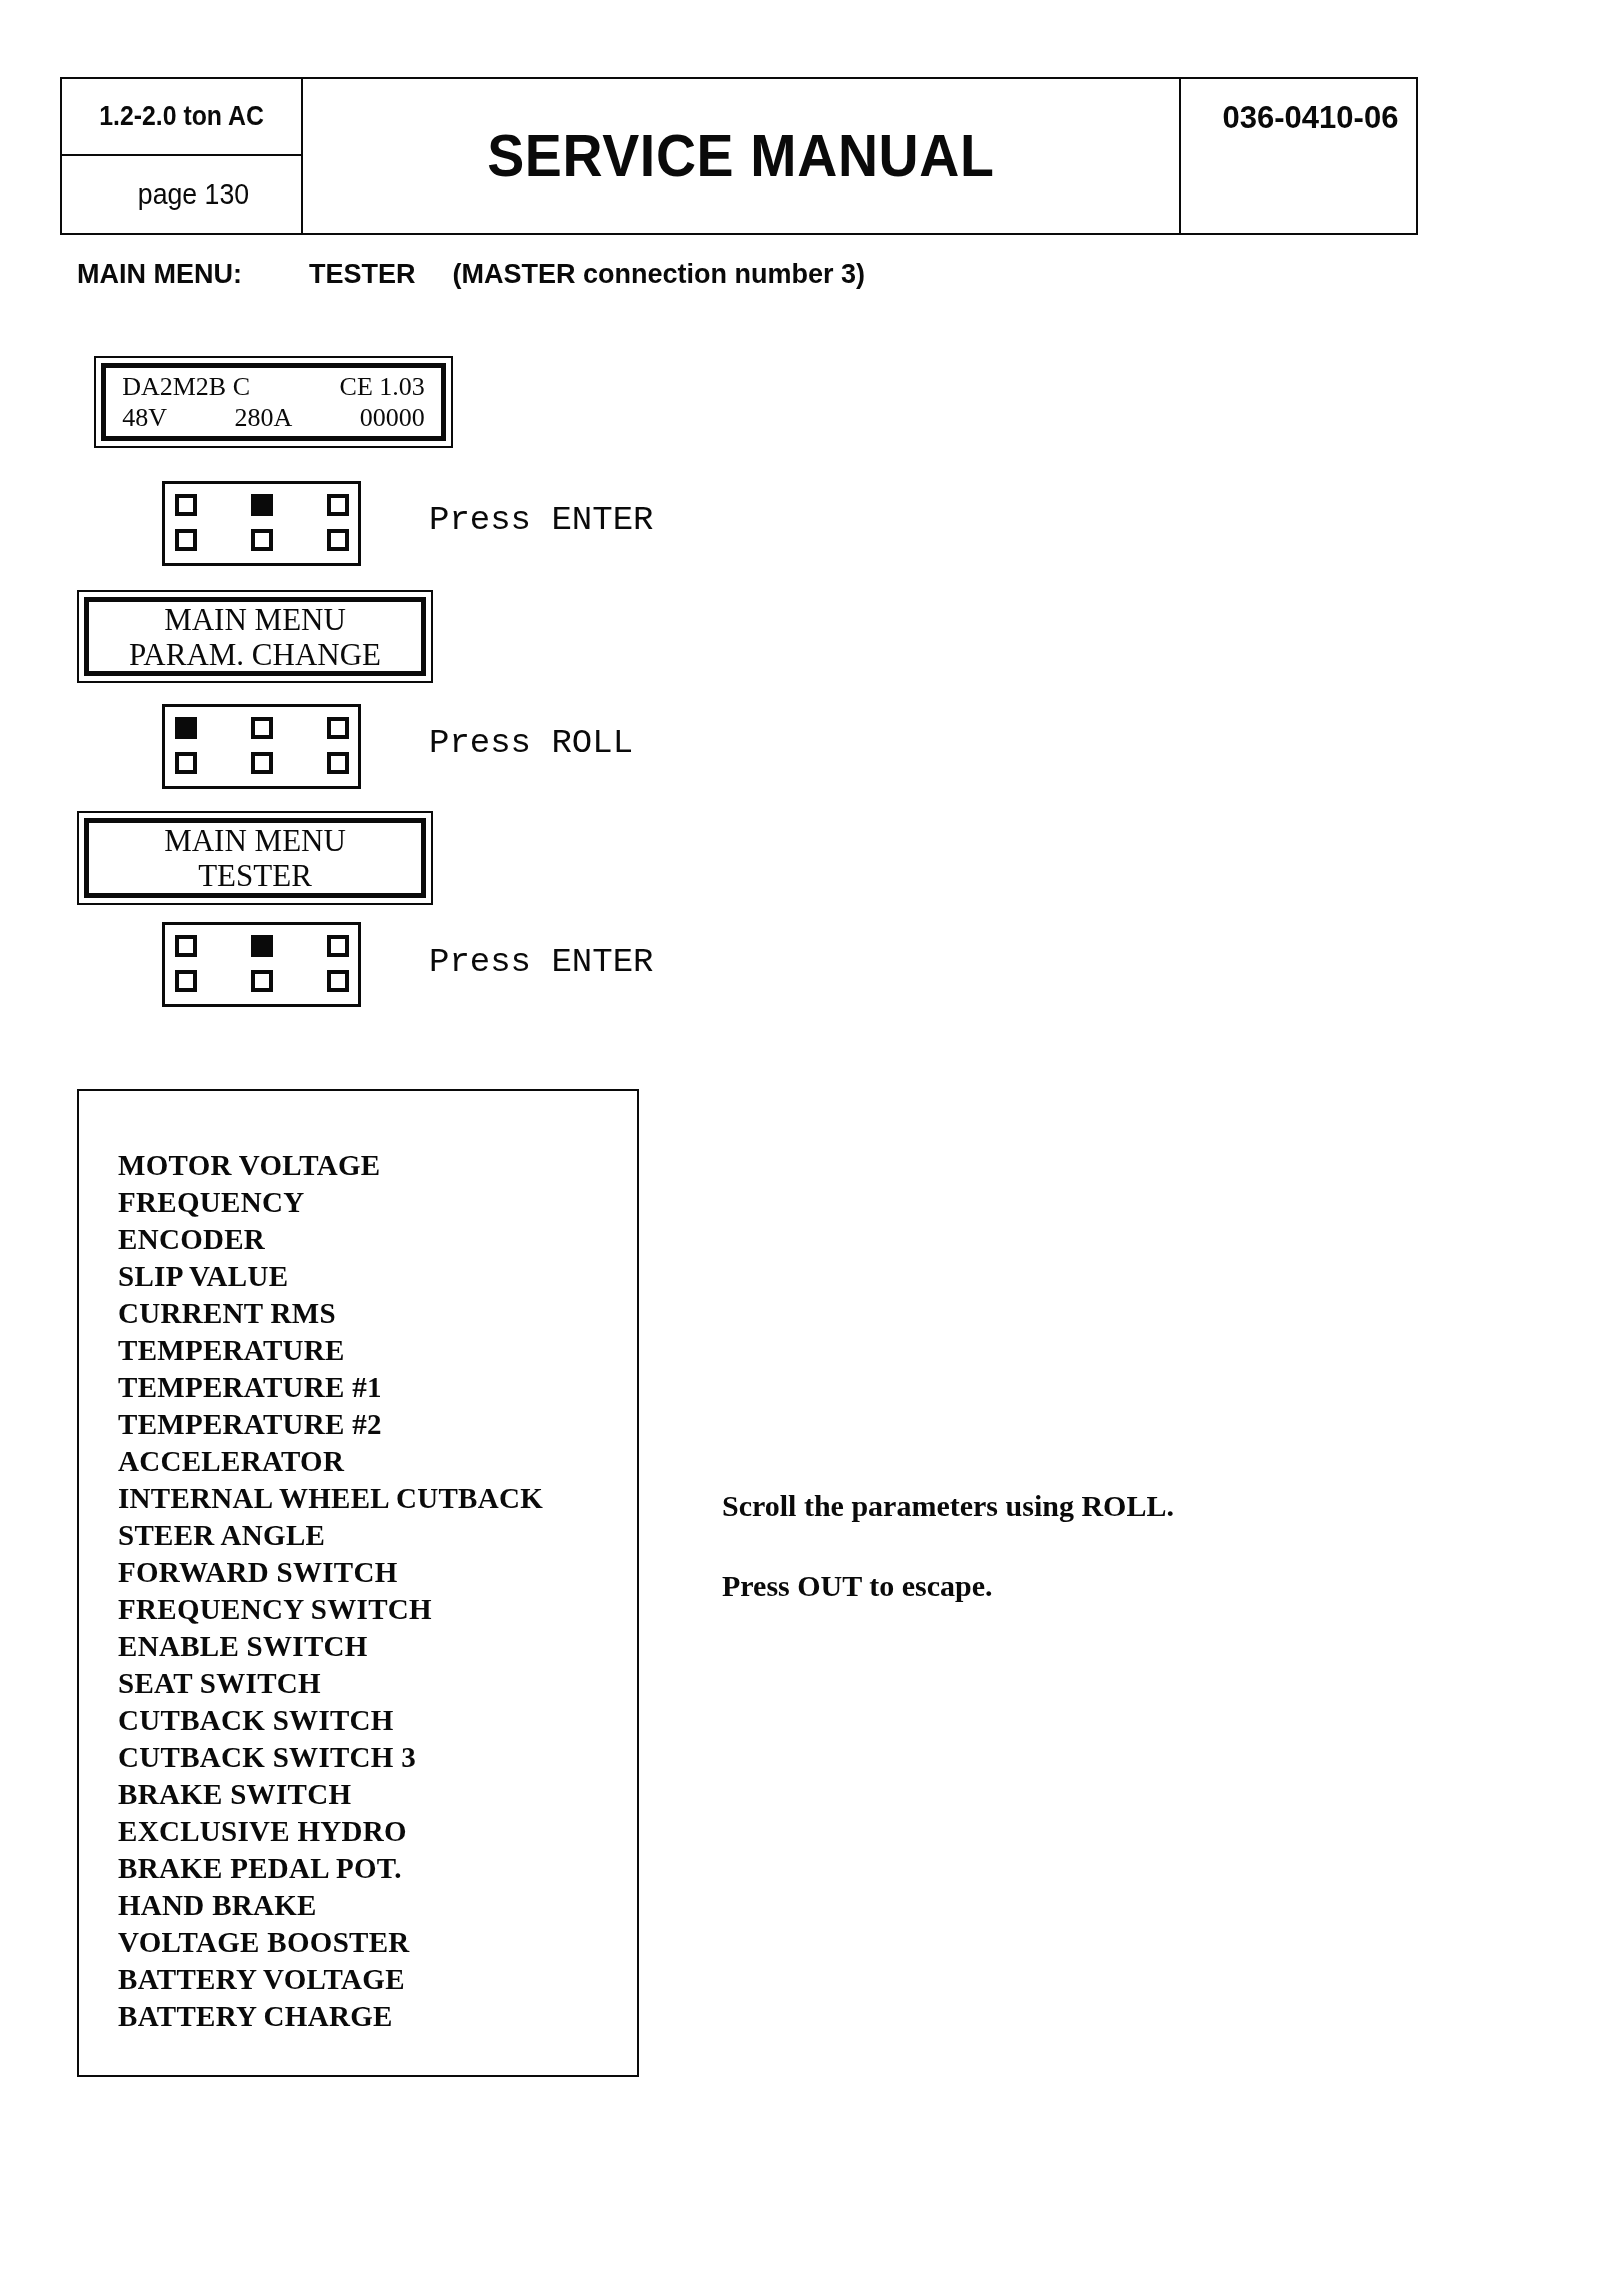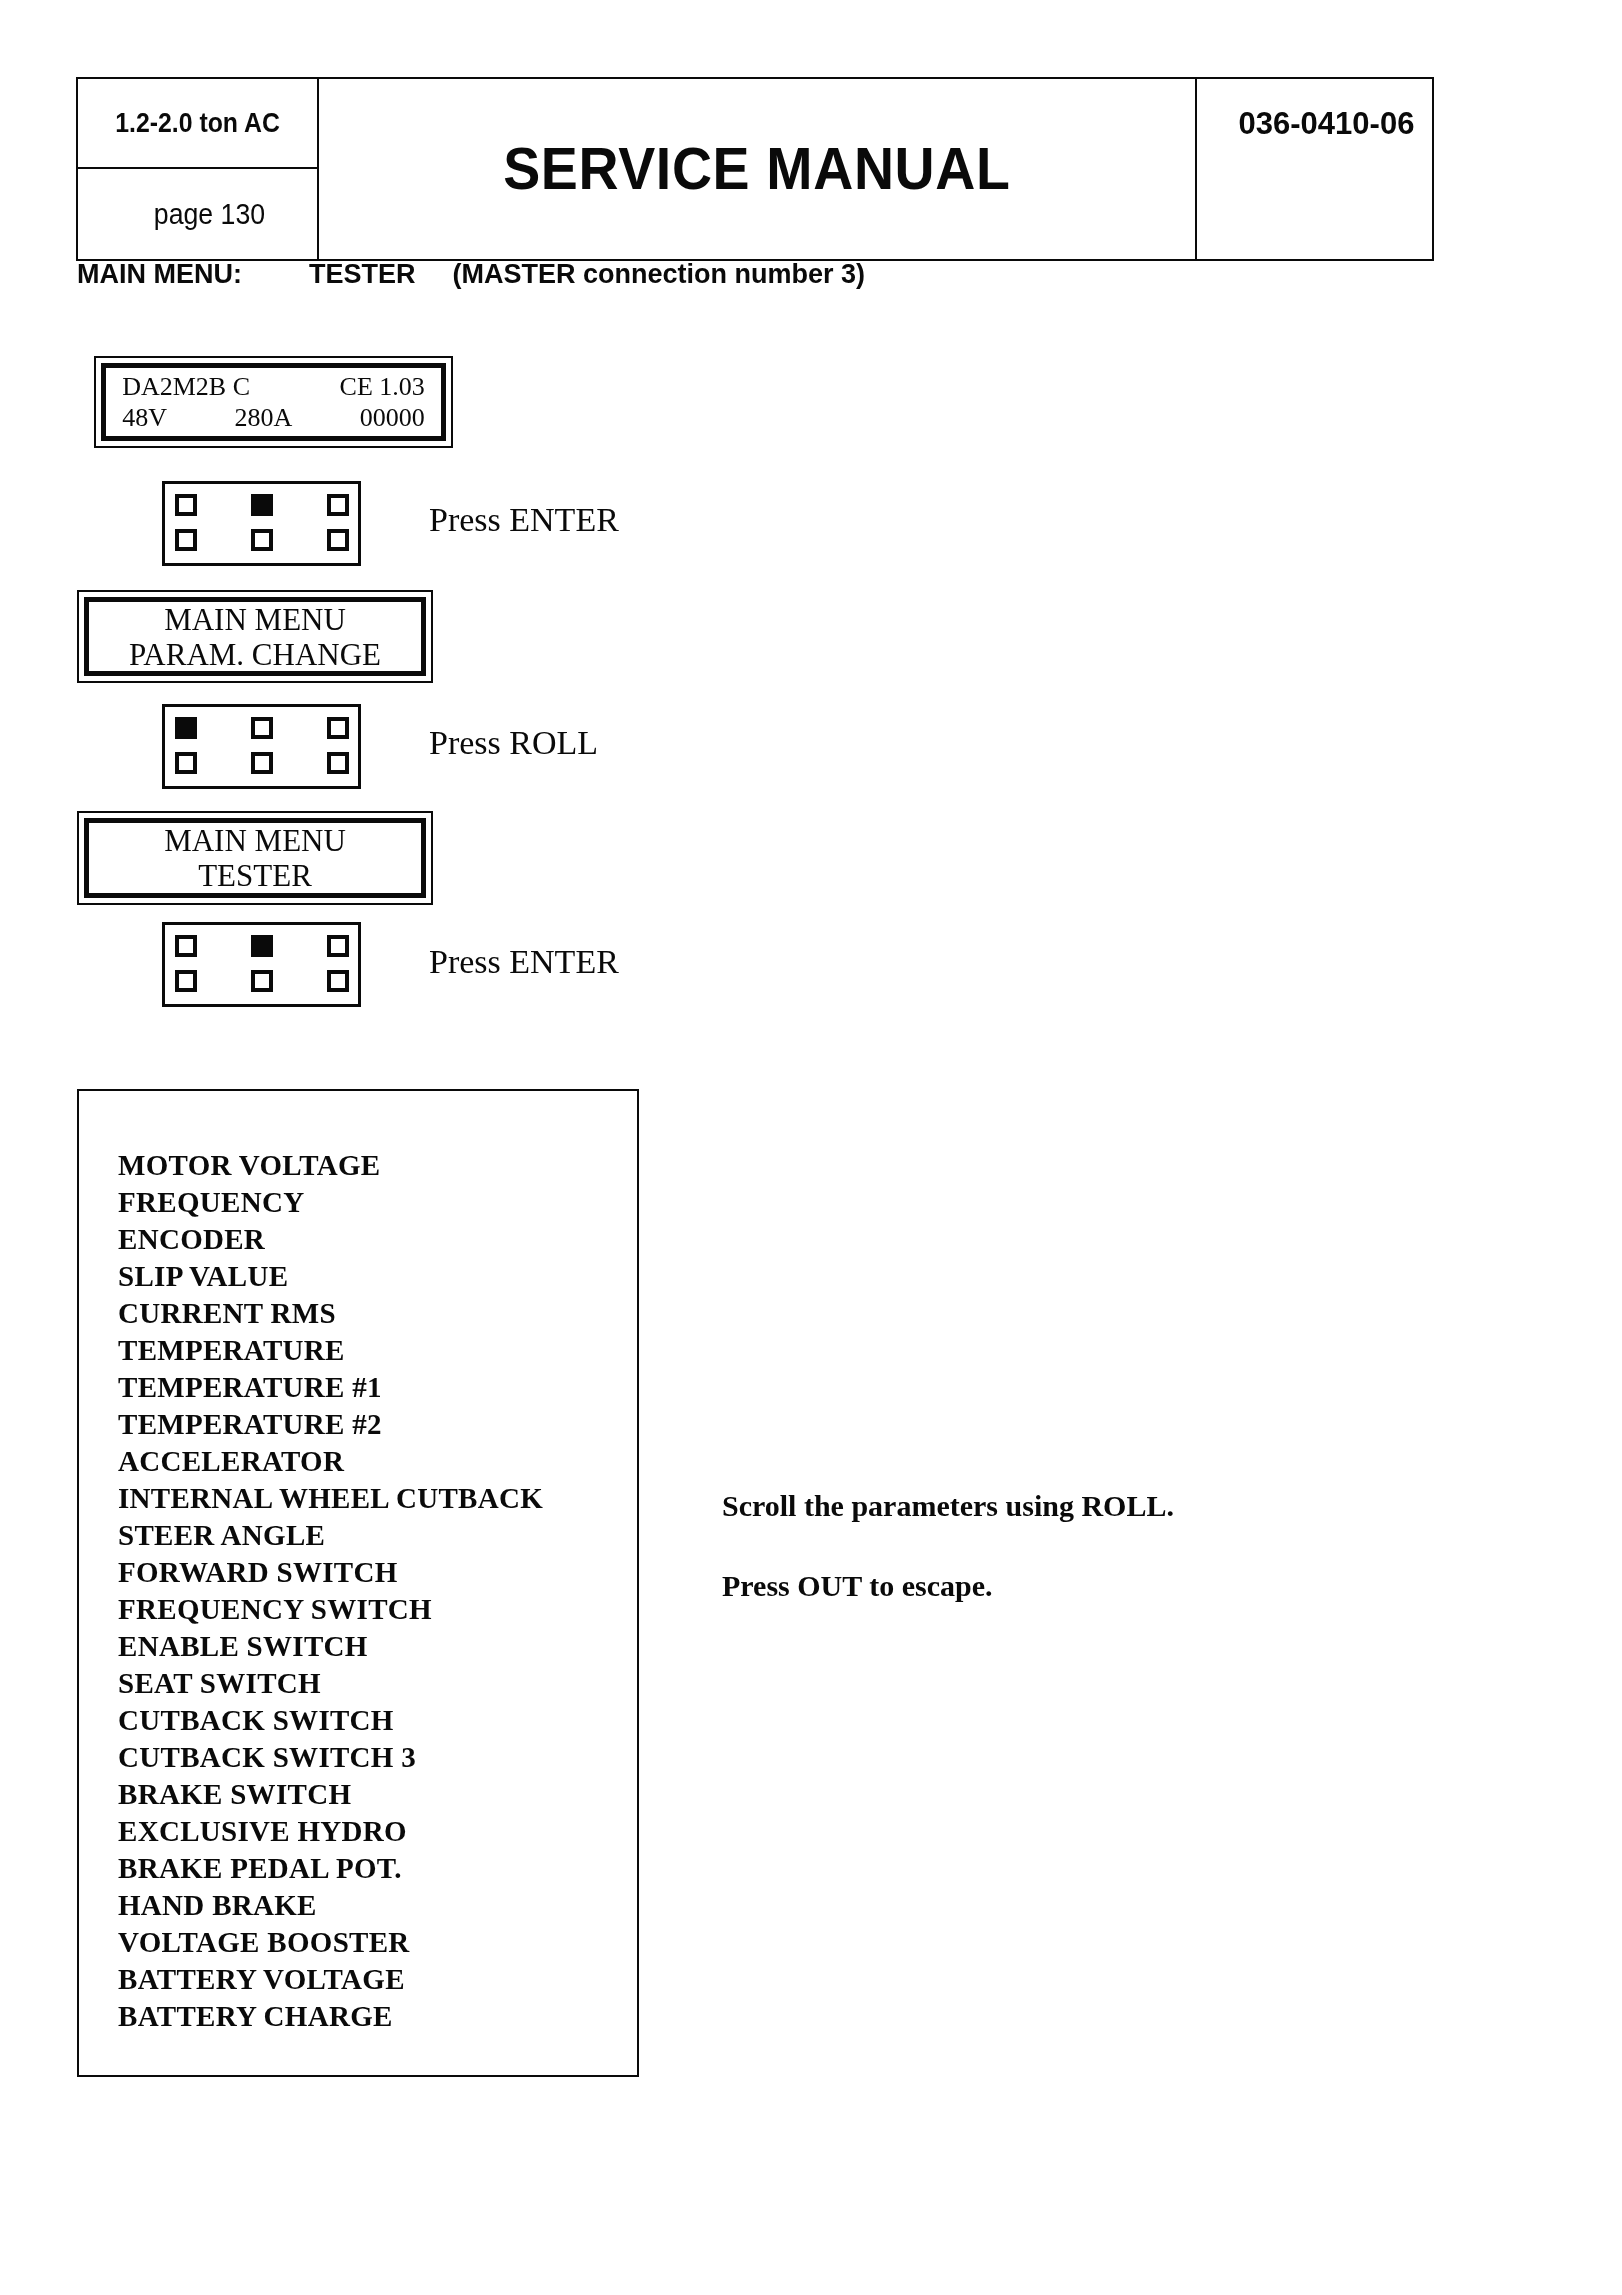--- a/index.html
+++ b/index.html
@@ -8,22 +8,22 @@
     position:relative;
     width:1622px; height:2295px;
     background:#ffffff;
     color:#0a0a0a;
     font-family:"Liberation Serif", serif;
     overflow:hidden;
   }
 
   
   .header-table {
-    position:absolute; left:76px; top:77px;
-    width:1358px; height:184px;
+    position:absolute; left:60px; top:77px;
+    width:1358px; height:158px;
     border:2.7px solid #0a0a0a;
     display:flex;
     background:#fff;
   }
   .hdr-col-left  { width:241px; border-right:2px solid #0a0a0a; display:flex; flex-direction:column; }
   .hdr-col-center{ flex:1; display:flex; align-items:center; justify-content:center; }
   .hdr-col-right { width:237px; border-left:2px solid #0a0a0a; display:flex; flex-direction:column; }
   .hdr-cell-top  { height:50%; border-bottom:2px solid #0a0a0a; display:flex; align-items:center; justify-content:center; }
   .hdr-cell-bot  { height:50%; display:flex; align-items:center; justify-content:center;padding-left:24px; }
   .model-label {
@@ -99,21 +99,21 @@
   .keypad-3 { left:162px; top:922px; }
   .key {
     width:22px; height:22px;
     border:4.1px solid #0a0a0a;
     background:#fff;
   }
   .key.filled { background:#0a0a0a; }
 
   .press-label {
     position:absolute; left:429px;
-    font-family:Liberation Serif, serif;
+    font-family:Liberation Mono, monospace;
     font-size:34px; white-space:nowrap;
   }
   .press-1 { top:501px; }
   .press-2 { top:724px; }
   .press-3 { top:943px; }
 
   
   .param-box {
     position:absolute; left:77px; top:1089px;
     width:562px; height:988px;

